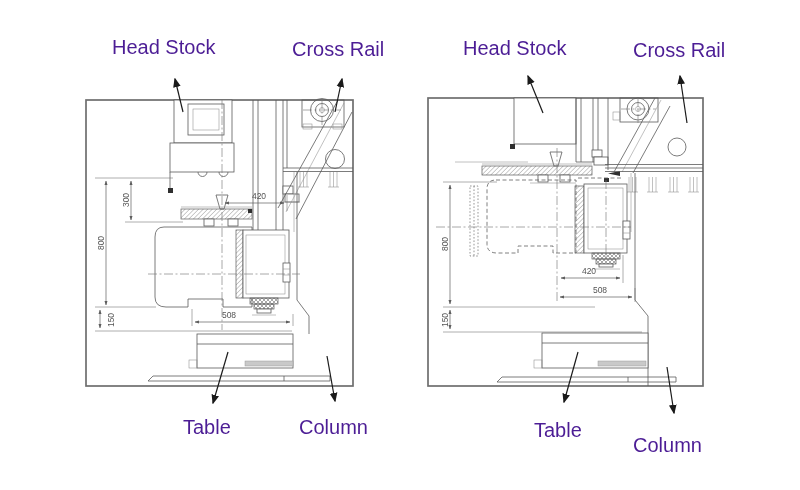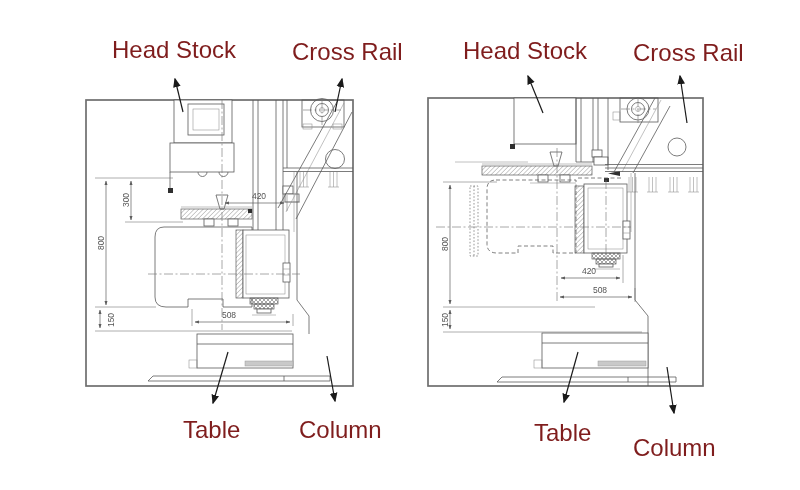--- a/index.html
+++ b/index.html
@@ -1,19 +1,19 @@
 <!DOCTYPE html>
 <html><head>
 <meta charset="utf-8">
 <style>
   html,body{margin:0;padding:0;background:#fff;}
   .stage{position:relative;width:800px;height:490px;background:#fff;overflow:hidden;
          font-family:"Liberation Sans",sans-serif;}
   .stage svg{position:absolute;left:0;top:0;}
-  .lbl{position:absolute;font-size:24px;color:#7f1d1d;white-space:nowrap;}
+  .lbl{position:absolute;font-size:20px;color:#4c1d95;white-space:nowrap;}
   .dimtxt{font-family:"Liberation Sans",sans-serif;font-size:8.5px;fill:#555;}
   
   .bd{stroke:#6e6e6e;stroke-width:1.7;fill:#fff;}
   .ln{stroke:#5b5b5b;stroke-width:.8;fill:none;}
   .lnt{stroke:#8d8d8d;stroke-width:.55;fill:none;}
   .wf{fill:#fff;}
   .cl{stroke:#7a7a7a;stroke-width:.65;fill:none;stroke-dasharray:9 2.5 2 2.5;}
   .ph{stroke:#5f5f5f;stroke-width:.8;fill:none;stroke-dasharray:4 2.5;}
   .pd{stroke:#6a6a6a;stroke-width:.7;fill:none;stroke-dasharray:1.6 1.8;}
   .dim{stroke:#5e5e5e;stroke-width:.7;fill:none;}

